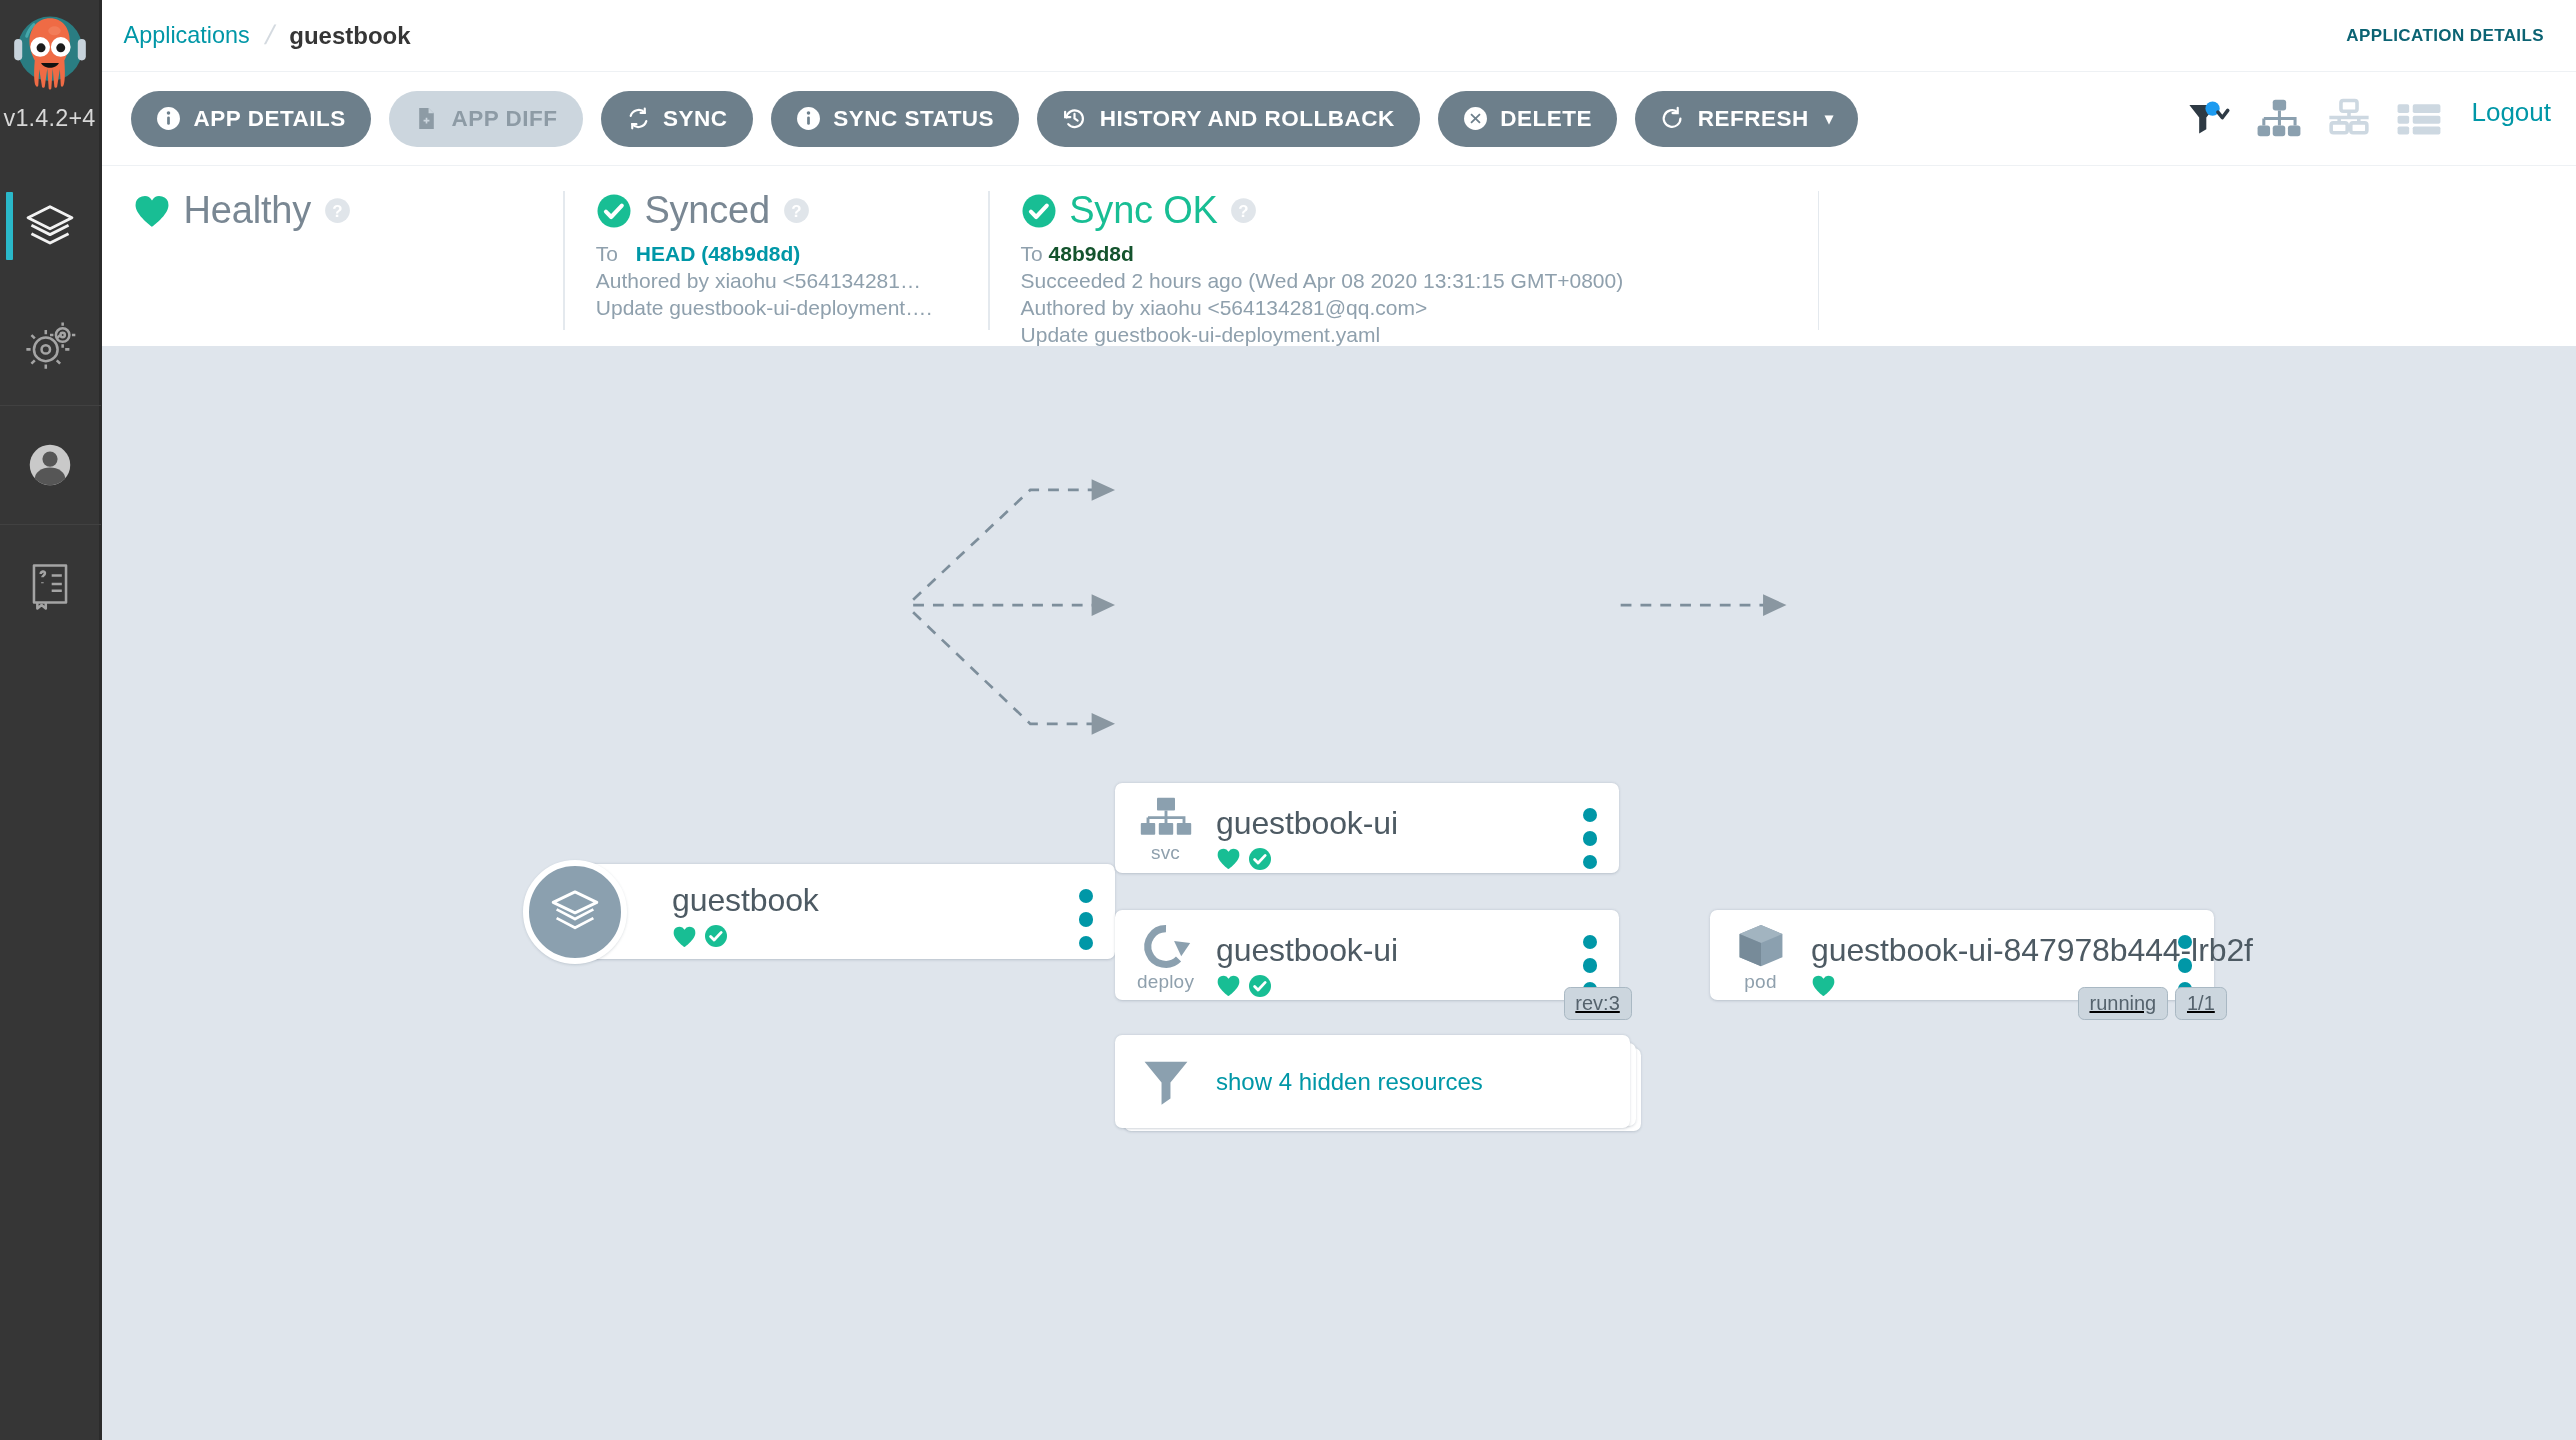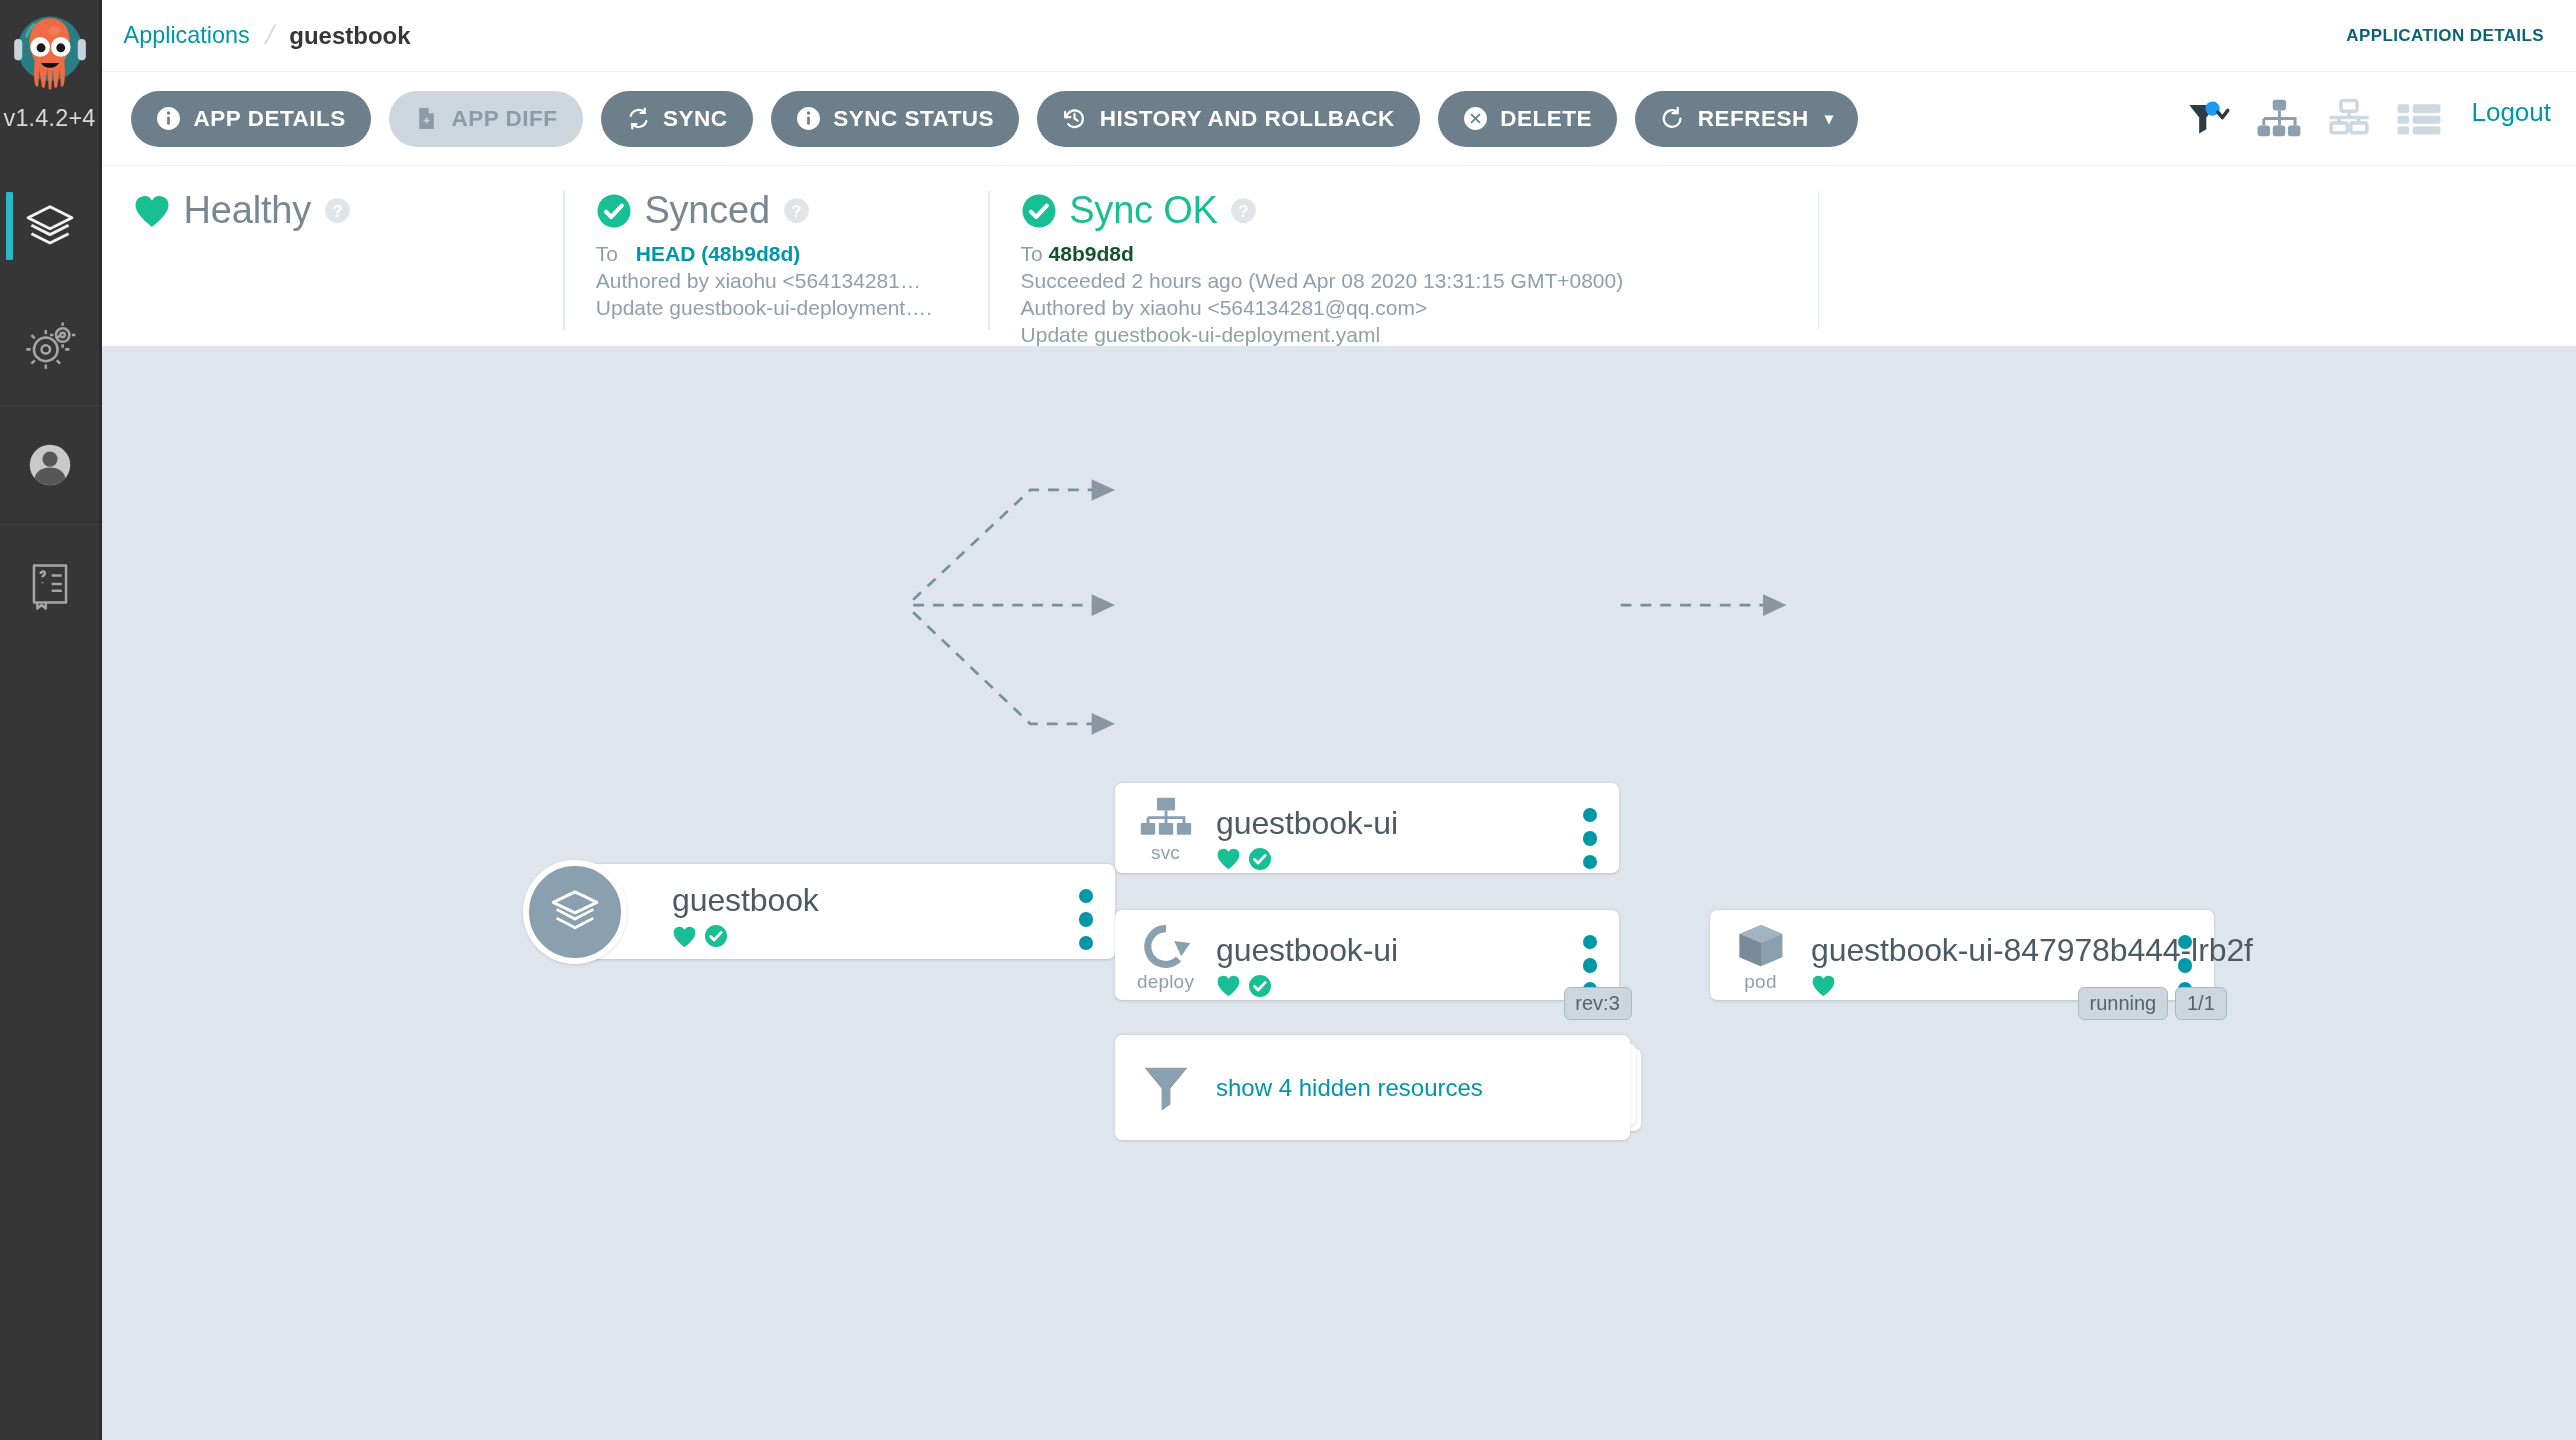--- a/index.html
+++ b/index.html
@@ -143,21 +143,21 @@
   .heart-sm { width: 25px; height: 23.4px; display:block; }
   .check-sm { width: 24px; height: 24px; display:block; }
   .kebab {
     position: absolute; right: 21.6px; top: 25px; width: 14.4px; cursor: pointer;
   }
   .kebab i {
     display: block; width: 14.4px; height: 14.4px; border-radius: 50%;
     background: #0097a7; margin-bottom: 9px;
   }
   .pill-row {
-    position: absolute; right: -12.6px; bottom: -20px; display: flex; gap: 7.2px;
+    position: absolute; right: -12.6px; bottom: -20px; display: flex; gap: 7.2px; text-decoration: underline;
   }
   .pill {
     background: #ccd6de; border: 1.8px solid #a9b8c3; border-radius: 6.3px;
     color: #55636d; font-size: 20px; padding: 3.6px 10.8px 4.5px; white-space: nowrap;
   }
 
   
   .app-node { display: flex; align-items: center; }
   .app-circle {
     position: absolute; left: -52px; top: 50%; transform: translateY(-50%);
@@ -547,21 +547,21 @@
               </div>
             <div class="pill-row">
               <span class="pill">rev:3</span>
             </div>
           </div>
         </div>
 
         <div class="stack" style="left:1013px; top:689px; width:515px; height:97px;">
           <div class="sheet" style="top:12.6px; left:9px; right:-10.8px; height:83px;"></div>
           <div class="sheet" style="top:8px; left:4.5px; right:-6.3px; height:83px;"></div>
-          <div class="sheet" style="top:0; left:0; right:0; height:105px; display:flex; align-items:center;">
+          <div class="sheet" style="top:0; left:0; right:0; height:93px; display:flex; align-items:center;">
             <div class="node-icon-col" style="padding-top:0;">
               <svg width="50" height="47" viewBox="0 0 56 52">
                 <path d="M4 4h48L33 27v18l-10 7V27z" fill="#8ba0af"></path>
               </svg>
             </div>
             <div class="hidden-link">show 4 hidden resources</div>
           </div>
         </div>
 
         <div class="node" style="left:1608px; top:564px; width:504px; height:90px;">

